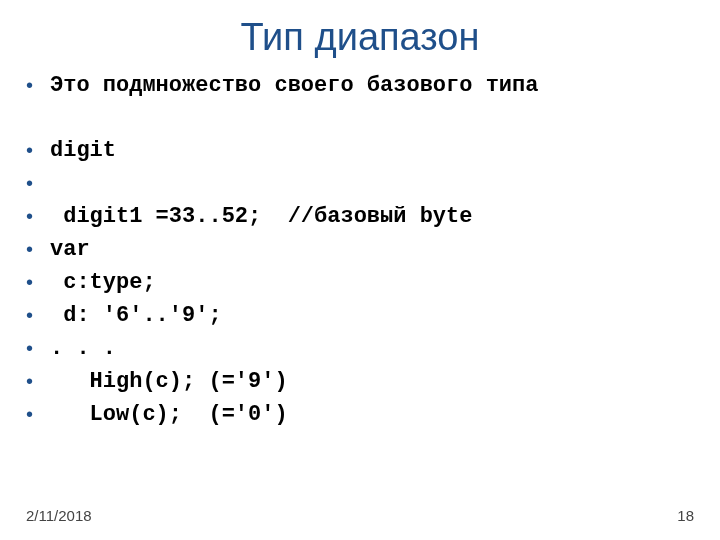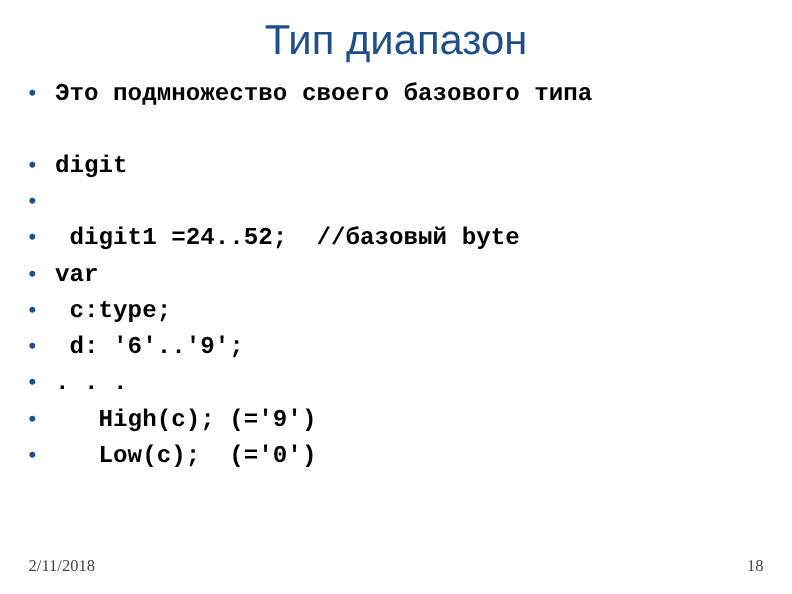--- a/index.html
+++ b/index.html
@@ -52,21 +52,21 @@
   .gap {
     height: 32px;
   }
   .footer {
     position: absolute;
     bottom: 16px;
     left: 26px;
     right: 26px;
     display: flex;
     justify-content: space-between;
-    font-family: Liberation Serif, serif;
+    font-family: Liberation Sans, sans-serif;
     font-size: 15px;
     color: #444;
   }
 </style>
 </head>
 <body>
 <div class="slide">
 
   <h1 class="title">Тип диапазон</h1>
 
@@ -80,21 +80,21 @@
 
     <div class="line">
       <span class="bullet">•</span>
       <span>digit</span>
     </div>
     <div class="line">
       <span class="bullet">•</span>
     </div>
     <div class="line">
       <span class="bullet">•</span>
-      <span> digit1 =24..52;  //базовый byte</span>
+      <span> digit1 =33..52;  //базовый byte</span>
     </div>
     <div class="line">
       <span class="bullet">•</span>
       <span>var</span>
     </div>
     <div class="line">
       <span class="bullet">•</span>
       <span> c:type;</span>
     </div>
     <div class="line">

